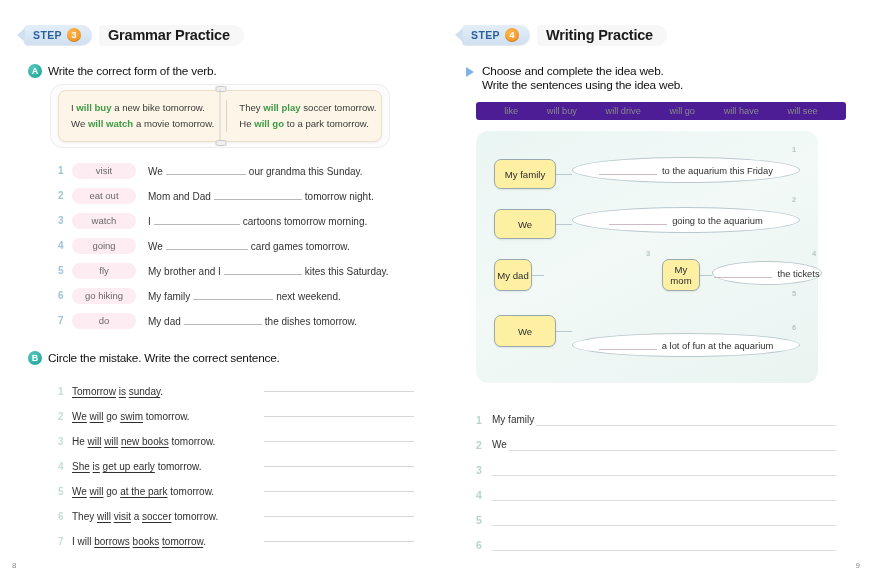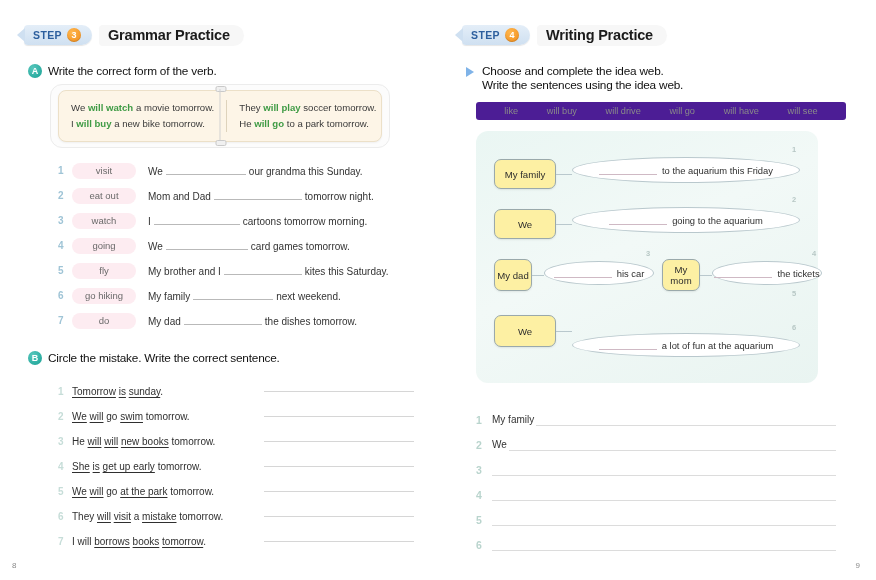--- a/index.html
+++ b/index.html
@@ -159,22 +159,22 @@
 
     <div class="sec-head">
       <span class="sec-badge">A</span>
       <span class="sec-text">Write the correct form of the verb.</span>
     </div>
 
     <div class="ex-wrap">
       <div class="ex-outer"></div>
       <div class="ex-box">
         <div class="ex-col" id="ex-col1">
+            <div class="ex-line"><span>I </span><span class="ex-v">will buy</span><span> a new bike tomorrow.</span></div>
             <div class="ex-line"><span>We </span><span class="ex-v">will watch</span><span> a movie tomorrow.</span></div>
-            <div class="ex-line"><span>I </span><span class="ex-v">will buy</span><span> a new bike tomorrow.</span></div>
           </div>
         <div class="ex-col" id="ex-col2">
             <div class="ex-line"><span>They </span><span class="ex-v">will play</span><span> soccer tomorrow.</span></div>
             <div class="ex-line"><span>He </span><span class="ex-v">will go</span><span> to a park tomorrow.</span></div>
           </div>
         <div class="clip">
             <span></span>
           </div>
       </div>
     </div>
@@ -271,21 +271,21 @@
           <span class="msent"><span class="u">She</span><span class=""> </span><span class="u">is</span><span class=""> </span><span class="u">get up early</span><span class=""> tomorrow.</span></span>
           <span class="mline"></span>
         </div>
         <div class="mist-row">
           <span class="mnum">5</span>
           <span class="msent"><span class="u">We</span><span class=""> </span><span class="u">will</span><span class=""> go </span><span class="u">at the park</span><span class=""> tomorrow.</span></span>
           <span class="mline"></span>
         </div>
         <div class="mist-row">
           <span class="mnum">6</span>
-          <span class="msent"><span class="">They </span><span class="u">will</span><span class=""> </span><span class="u">visit</span><span class=""> a </span><span class="u">mistake</span><span class=""> tomorrow.</span></span>
+          <span class="msent"><span class="">They </span><span class="u">will</span><span class=""> </span><span class="u">visit</span><span class=""> a </span><span class="u">soccer</span><span class=""> tomorrow.</span></span>
           <span class="mline"></span>
         </div>
         <div class="mist-row">
           <span class="mnum">7</span>
           <span class="msent"><span class="">I will </span><span class="u">borrows</span><span class=""> </span><span class="u">books</span><span class=""> </span><span class="u">tomorrow</span><span class="">.</span></span>
           <span class="mline"></span>
         </div>
       </div>
 
     <div class="pgnum l">8</div>
@@ -329,24 +329,20 @@
         <span class="onum" style="left: 316px; top: 14px;">1</span>
         <div class="conn" style="left: 80px; top: 43px; width: 16px;"></div>
         <div class="ybox" style="left: 18px; top: 78px; width: 62px; height: 30px;">We</div>
         <div class="oval" style="left: 96px; top: 76px; width: 228px; height: 26px;">
           <span class="bl"></span>
           <span>going to the aquarium</span>
         </div>
         <span class="onum" style="left: 316px; top: 64px;">2</span>
         <div class="conn" style="left: 80px; top: 93px; width: 16px;"></div>
         <div class="ybox" style="left: 18px; top: 128px; width: 38px; height: 32px;">My dad</div>
-        <div class="oval" style="left: 68px; top: 130px; width: 110px; height: 24px;">
-          <span class="bl"></span>
-          <span>his car</span>
-        </div>
         <span class="onum" style="left: 170px; top: 118px;">3</span>
         <div class="conn" style="left: 56px; top: 144px; width: 12px;"></div>
         <div class="ybox" style="left: 186px; top: 128px; width: 38px; height: 32px;">My mom</div>
         <div class="oval" style="left: 236px; top: 130px; width: 110px; height: 24px;">
           <span class="bl"></span>
           <span>the tickets</span>
         </div>
         <span class="onum" style="left: 336px; top: 118px;">4</span>
         <div class="conn" style="left: 224px; top: 144px; width: 12px;"></div>
         <div class="ybox" style="left: 18px; top: 184px; width: 62px; height: 32px;">We</div>

